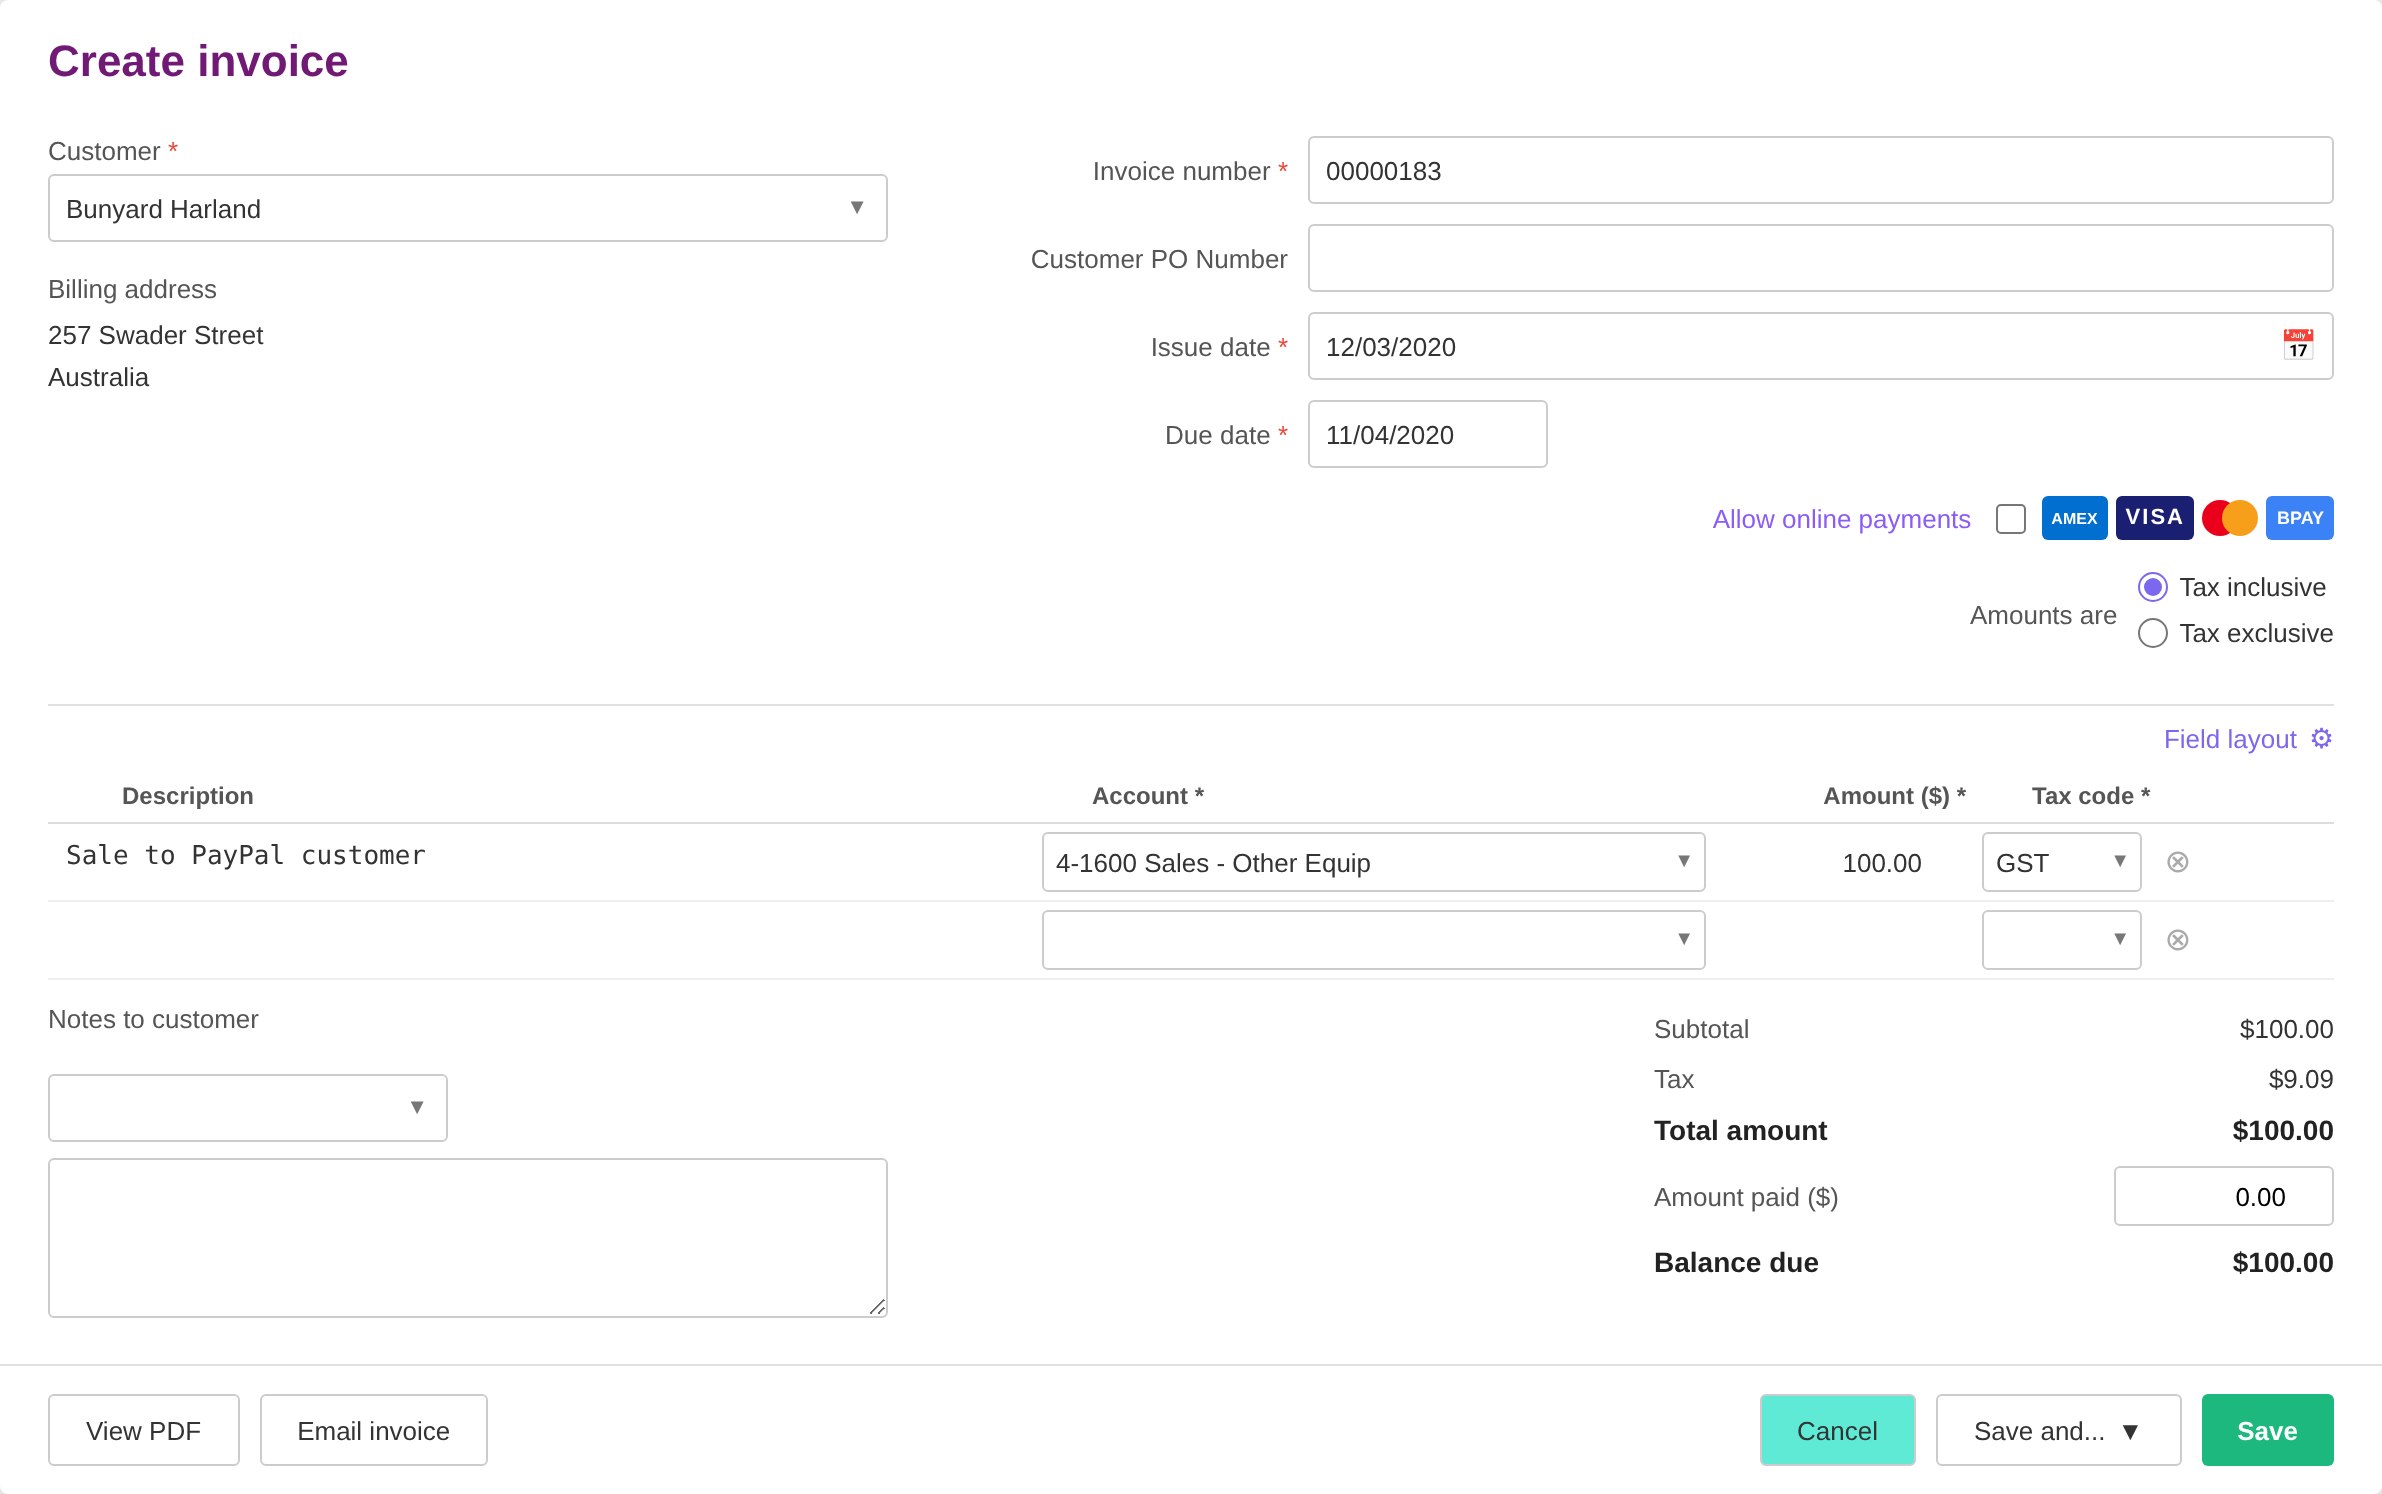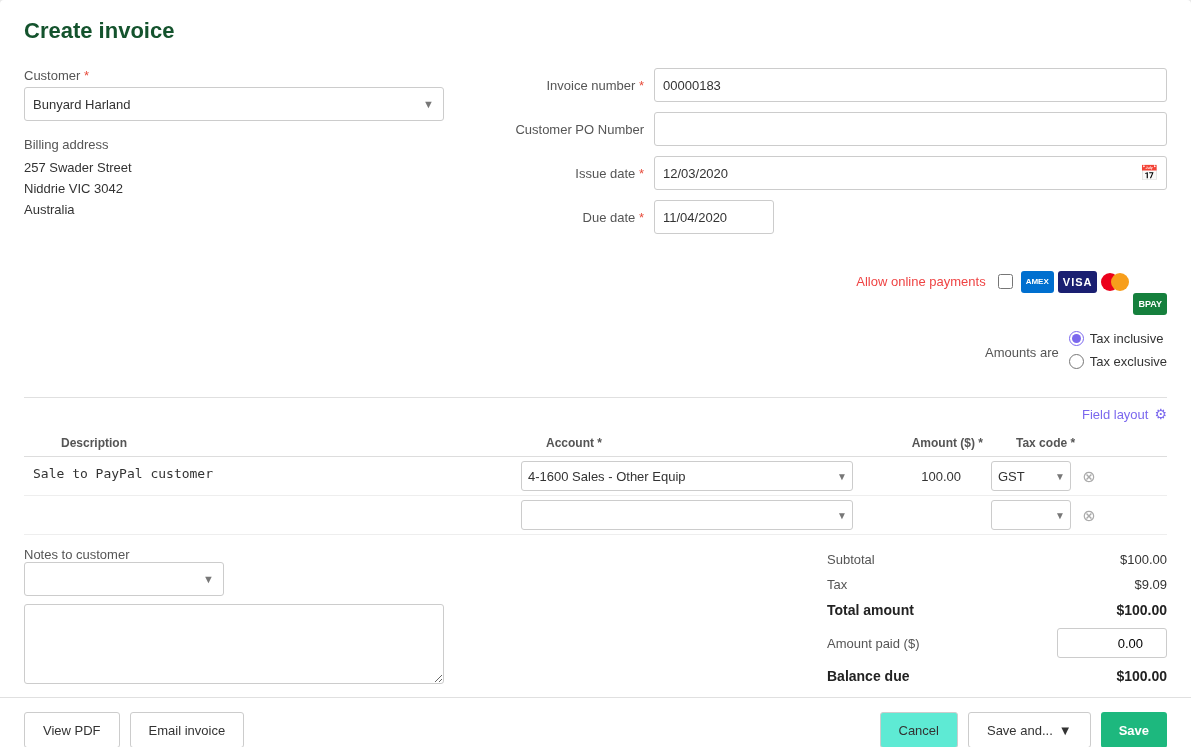--- a/index.html
+++ b/index.html
@@ -21,21 +21,21 @@
       display: flex;
       flex-direction: column;
     }
     .modal-header {
       padding: 18px 24px 12px;
       border-bottom: none;
     }
     .modal-title {
       font-size: 22px;
       font-weight: 600;
-      color: #14532d;
+      color: #701a75;
     }
     .modal-body {
       padding: 0 24px;
       flex: 1;
     }
     .top-section {
       display: flex;
       gap: 40px;
       padding: 12px 0 20px;
     }
@@ -149,41 +149,41 @@
     }
     .online-payments-row {
       display: flex;
       align-items: center;
       gap: 8px;
       justify-content: flex-end;
       margin-top: 4px;
     }
     .online-payments-label {
       font-size: 13px;
-      color: #ef4444;
+      color: #8b5cf6;
       margin-right: 4px;
     }
     .payment-icons {
       display: flex;
       gap: 4px;
       align-items: center;
     }
     .payment-card {
       height: 22px;
       border-radius: 3px;
       display: flex;
       align-items: center;
       justify-content: center;
       font-size: 9px;
       font-weight: bold;
       padding: 0 5px;
     }
     .card-amex { background: #006fcf; color: #fff; font-size: 8px; }
     .card-visa { background: #1a1f71; color: #fff; font-size: 11px; letter-spacing: 1px; }
-    .card-bpay { background: #15803d; color: #fff; font-size: 9px; margin-top: 45px; }
+    .card-bpay { background: #3b82f6; color: #fff; font-size: 9px; }
     .mc-icon {
       display: flex;
       align-items: center;
     }
     .mc-circle1 { width: 18px; height: 18px; border-radius: 50%; background: #eb001b; }
     .mc-circle2 { width: 18px; height: 18px; border-radius: 50%; background: #f79e1b; margin-left: -8px; }
     .amounts-row {
       display: flex;
       align-items: center;
       gap: 10px;
@@ -340,21 +340,21 @@
       display: flex;
       gap: 24px;
       margin-top: 12px;
     }
     .notes-col {
       flex: 0 0 420px;
     }
     .notes-label {
       font-size: 13px;
       color: #555;
-      margin-bottom: 0;
+      margin-bottom: 20px;
       font-weight: 500;
     }
     .notes-textarea {
       width: 100%;
       height: 80px;
       border: 1px solid #ccc;
       border-radius: 3px;
       padding: 6px;
       font-size: 13px;
       resize: vertical;
@@ -493,21 +493,20 @@
           <select>
             <option>Bunyard Harland</option>
           </select>
           <span class="select-arrow">▼</span>
         </div>
 
         <div class="billing-address">
           <div class="address-label">Billing address</div>
           <div class="address-text">
             <div>257 Swader Street</div>
-            <div>Niddrie VIC 3042</div>
             <div>Australia</div>
           </div>
         </div>
       </div>
 
       <div class="right-col">
 
         <div class="right-row">
           <label>
             <span>Invoice number</span>

